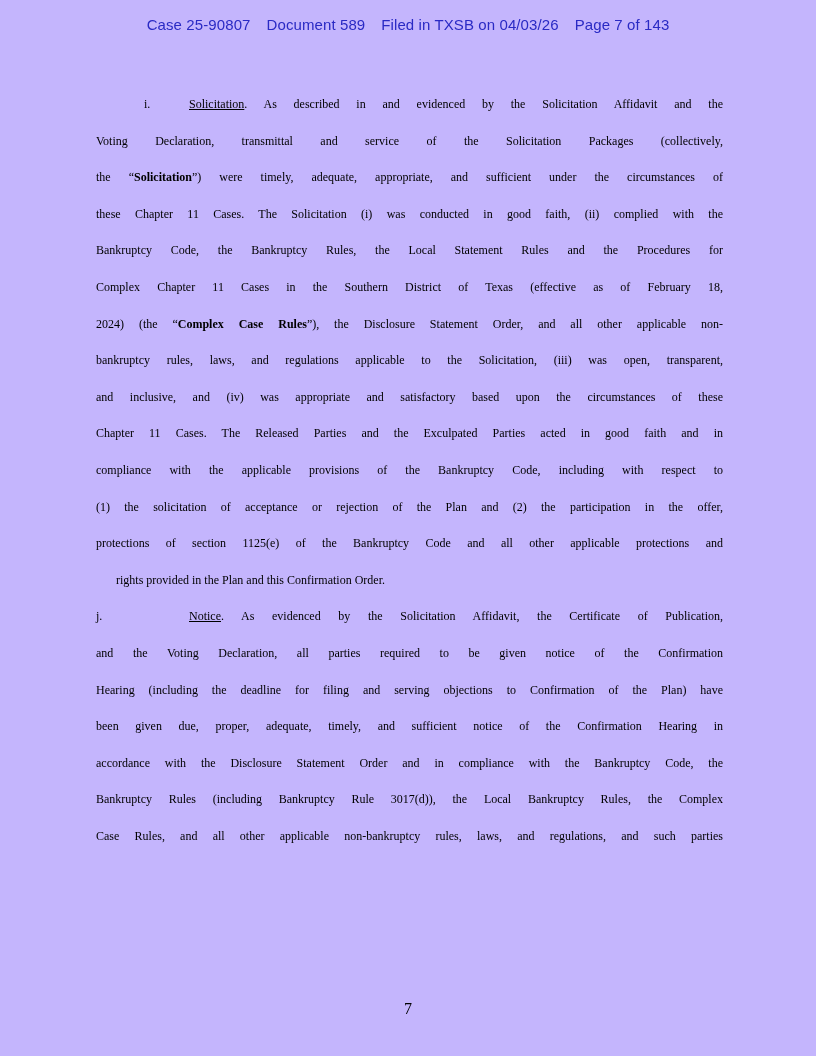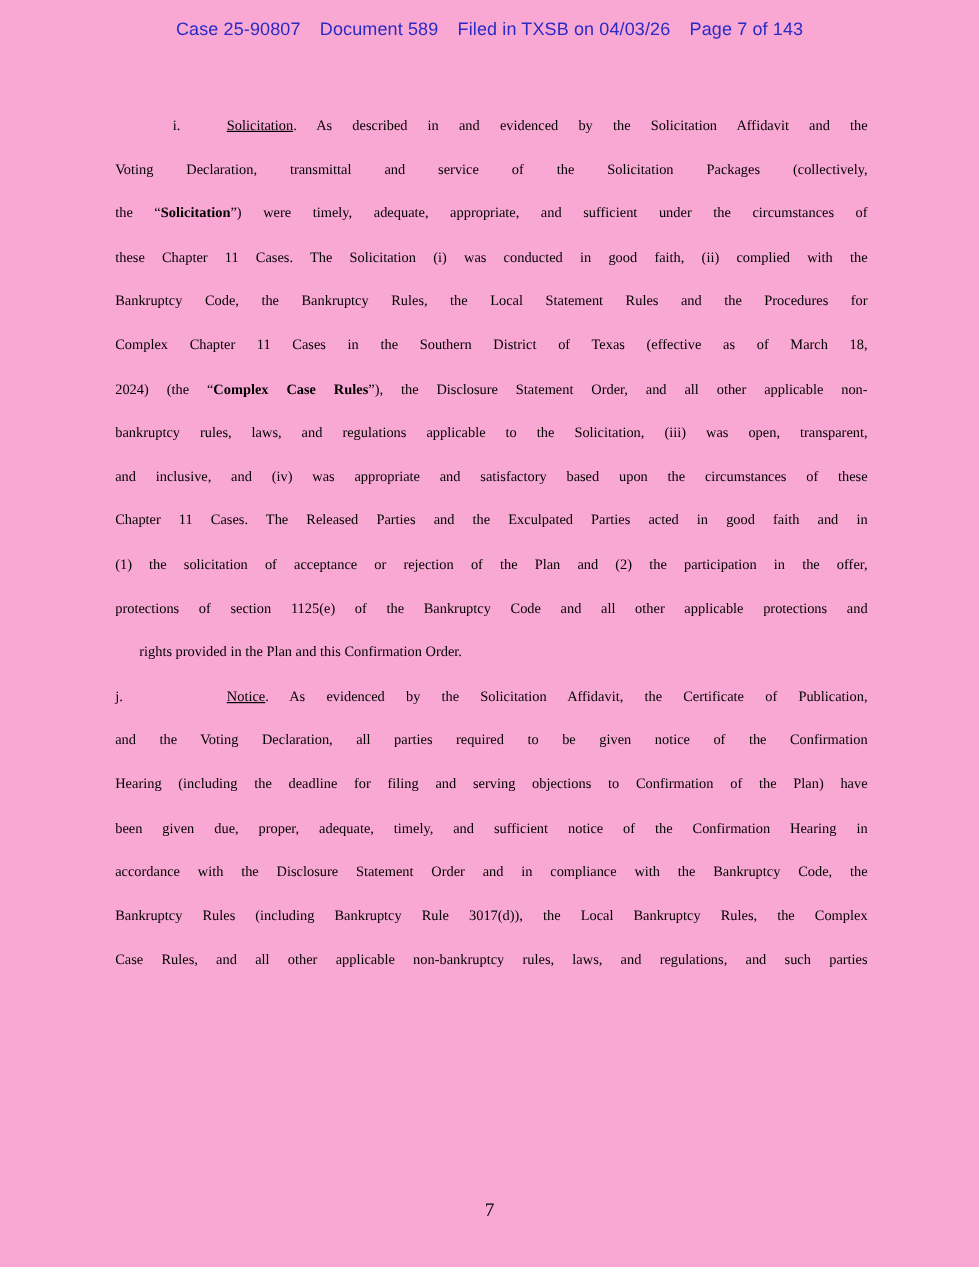--- a/index.html
+++ b/index.html
@@ -1,20 +1,20 @@
 <!DOCTYPE html>
 <html><head>
 <meta charset="utf-8">
 <style>
   html, body { margin: 0; padding: 0; background: #ffffff; }
   .page {
     position: relative;
     width: 816px;
     height: 1056px;
-    background: #f9a8d4;
+    background: #c4b5fd;
     overflow: hidden;
     font-family: "Liberation Serif", serif;
     color: #000000;
   }
   .stamp {
     position: absolute;
     top: 16px;
     left: 0;
     right: 0;
     text-align: center;
@@ -63,25 +63,26 @@
   <div class="stamp" style="color: rgb(42, 42, 196);">
     <span class="part">Case 25-90807</span><span class="part">Document 589</span><span class="part">Filed in TXSB on 04/03/26</span><span class="part">Page 7 of 143</span>
   </div>
 
   <div class="doc-body">
       <div class="line"><span class="plabel" style="width: 93px;"><span class="lab" style="margin-left: 48px;">i.</span></span><span class="u">Solicitation</span><span>. As described in and evidenced by the Solicitation Affidavit and the</span></div>
       <div class="line"><span>Voting Declaration, transmittal and service of the Solicitation Packages (collectively,</span></div>
       <div class="line"><span>the “</span><span class="b">Solicitation</span><span>”) were timely, adequate, appropriate, and sufficient under the circumstances of</span></div>
       <div class="line"><span>these Chapter 11 Cases.  The Solicitation (i) was conducted in good faith, (ii) complied with the</span></div>
       <div class="line"><span>Bankruptcy Code, the Bankruptcy Rules, the Local Statement Rules and the Procedures for</span></div>
-      <div class="line"><span>Complex Chapter 11 Cases in the Southern District of Texas (effective as of March 18,</span></div>
+      <div class="line"><span>Complex Chapter 11 Cases in the Southern District of Texas (effective as of February 18,</span></div>
       <div class="line"><span>2024) (the “</span><span class="b">Complex Case Rules</span><span>”), the Disclosure Statement Order, and all other applicable non-</span></div>
       <div class="line"><span>bankruptcy rules, laws, and regulations applicable to the Solicitation, (iii) was open, transparent,</span></div>
       <div class="line"><span>and inclusive, and (iv) was appropriate and satisfactory based upon the circumstances of these</span></div>
       <div class="line"><span>Chapter 11 Cases.  The Released Parties and the Exculpated Parties acted in good faith and in</span></div>
+      <div class="line"><span>compliance with the applicable provisions of the Bankruptcy Code, including with respect to</span></div>
       <div class="line"><span>(1) the solicitation of acceptance or rejection of the Plan and (2) the participation in the offer,</span></div>
       <div class="line"><span>protections of section 1125(e) of the Bankruptcy Code and all other applicable protections and</span></div>
       <div class="line lastline"><span>rights provided in the Plan and this Confirmation Order.</span></div>
       <div class="line"><span class="plabel" style="width: 93px;"><span class="lab" style="margin-left: 0px;">j.</span></span><span class="u">Notice</span><span>.  As evidenced by the Solicitation Affidavit, the Certificate of Publication,</span></div>
       <div class="line"><span>and the Voting Declaration, all parties required to be given notice of the Confirmation</span></div>
       <div class="line"><span>Hearing (including the deadline for filing and serving objections to Confirmation of the Plan) have</span></div>
       <div class="line"><span>been given due, proper, adequate, timely, and sufficient notice of the Confirmation Hearing in</span></div>
       <div class="line"><span>accordance with the Disclosure Statement Order and in compliance with the Bankruptcy Code, the</span></div>
       <div class="line"><span>Bankruptcy Rules (including Bankruptcy Rule 3017(d)), the Local Bankruptcy Rules, the Complex</span></div>
       <div class="line"><span>Case Rules, and all other applicable non-bankruptcy rules, laws, and regulations, and such parties</span></div>

